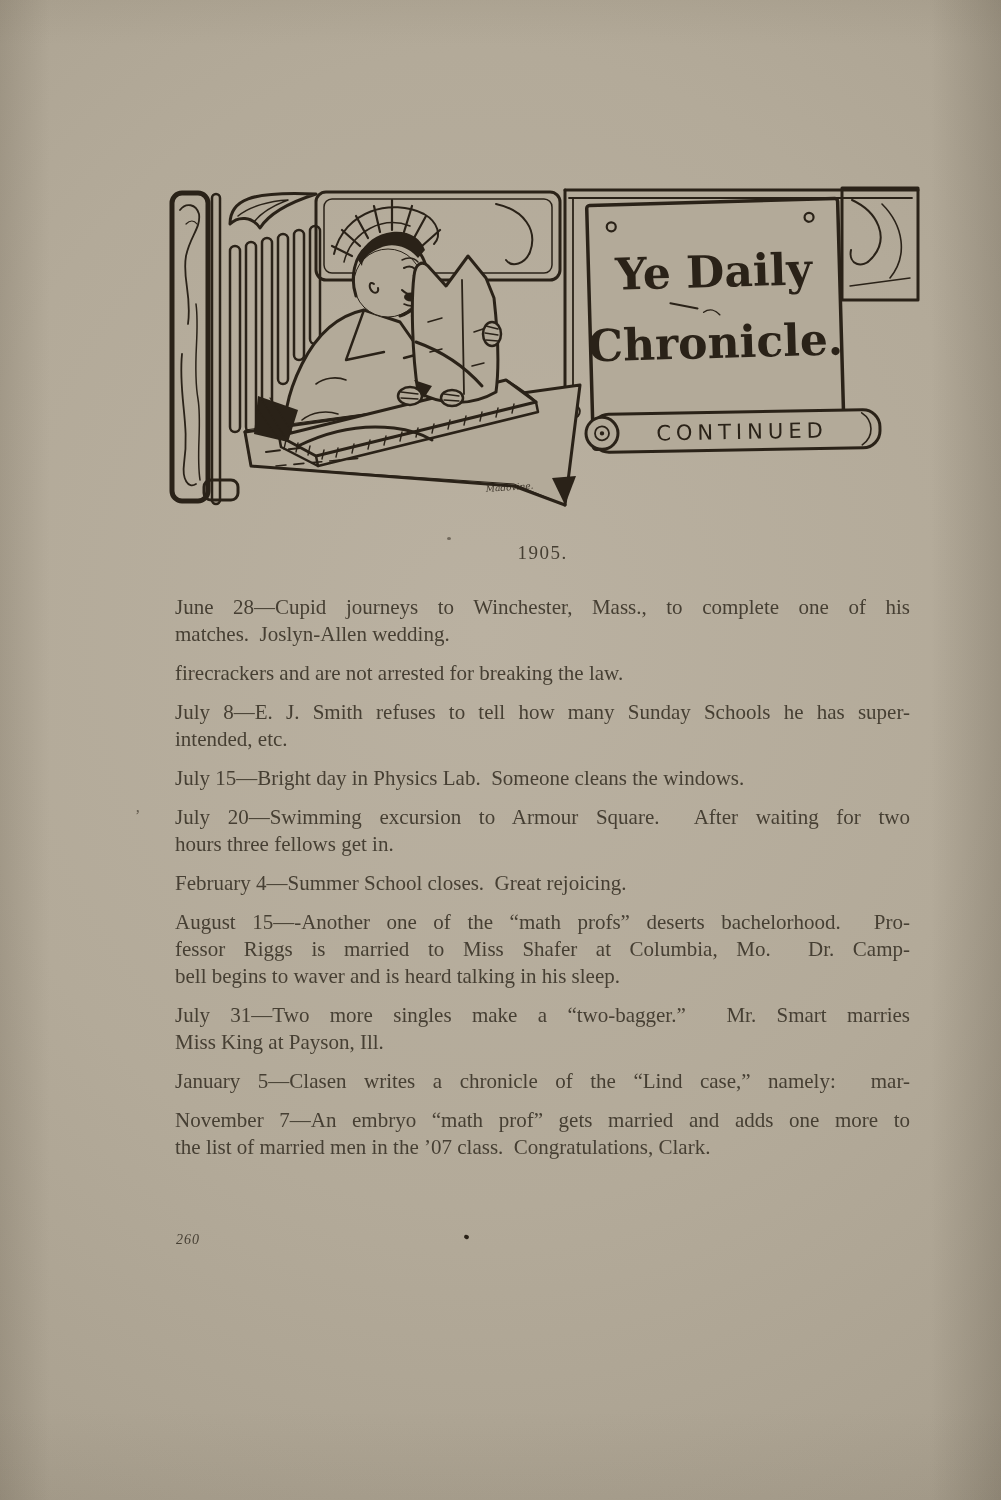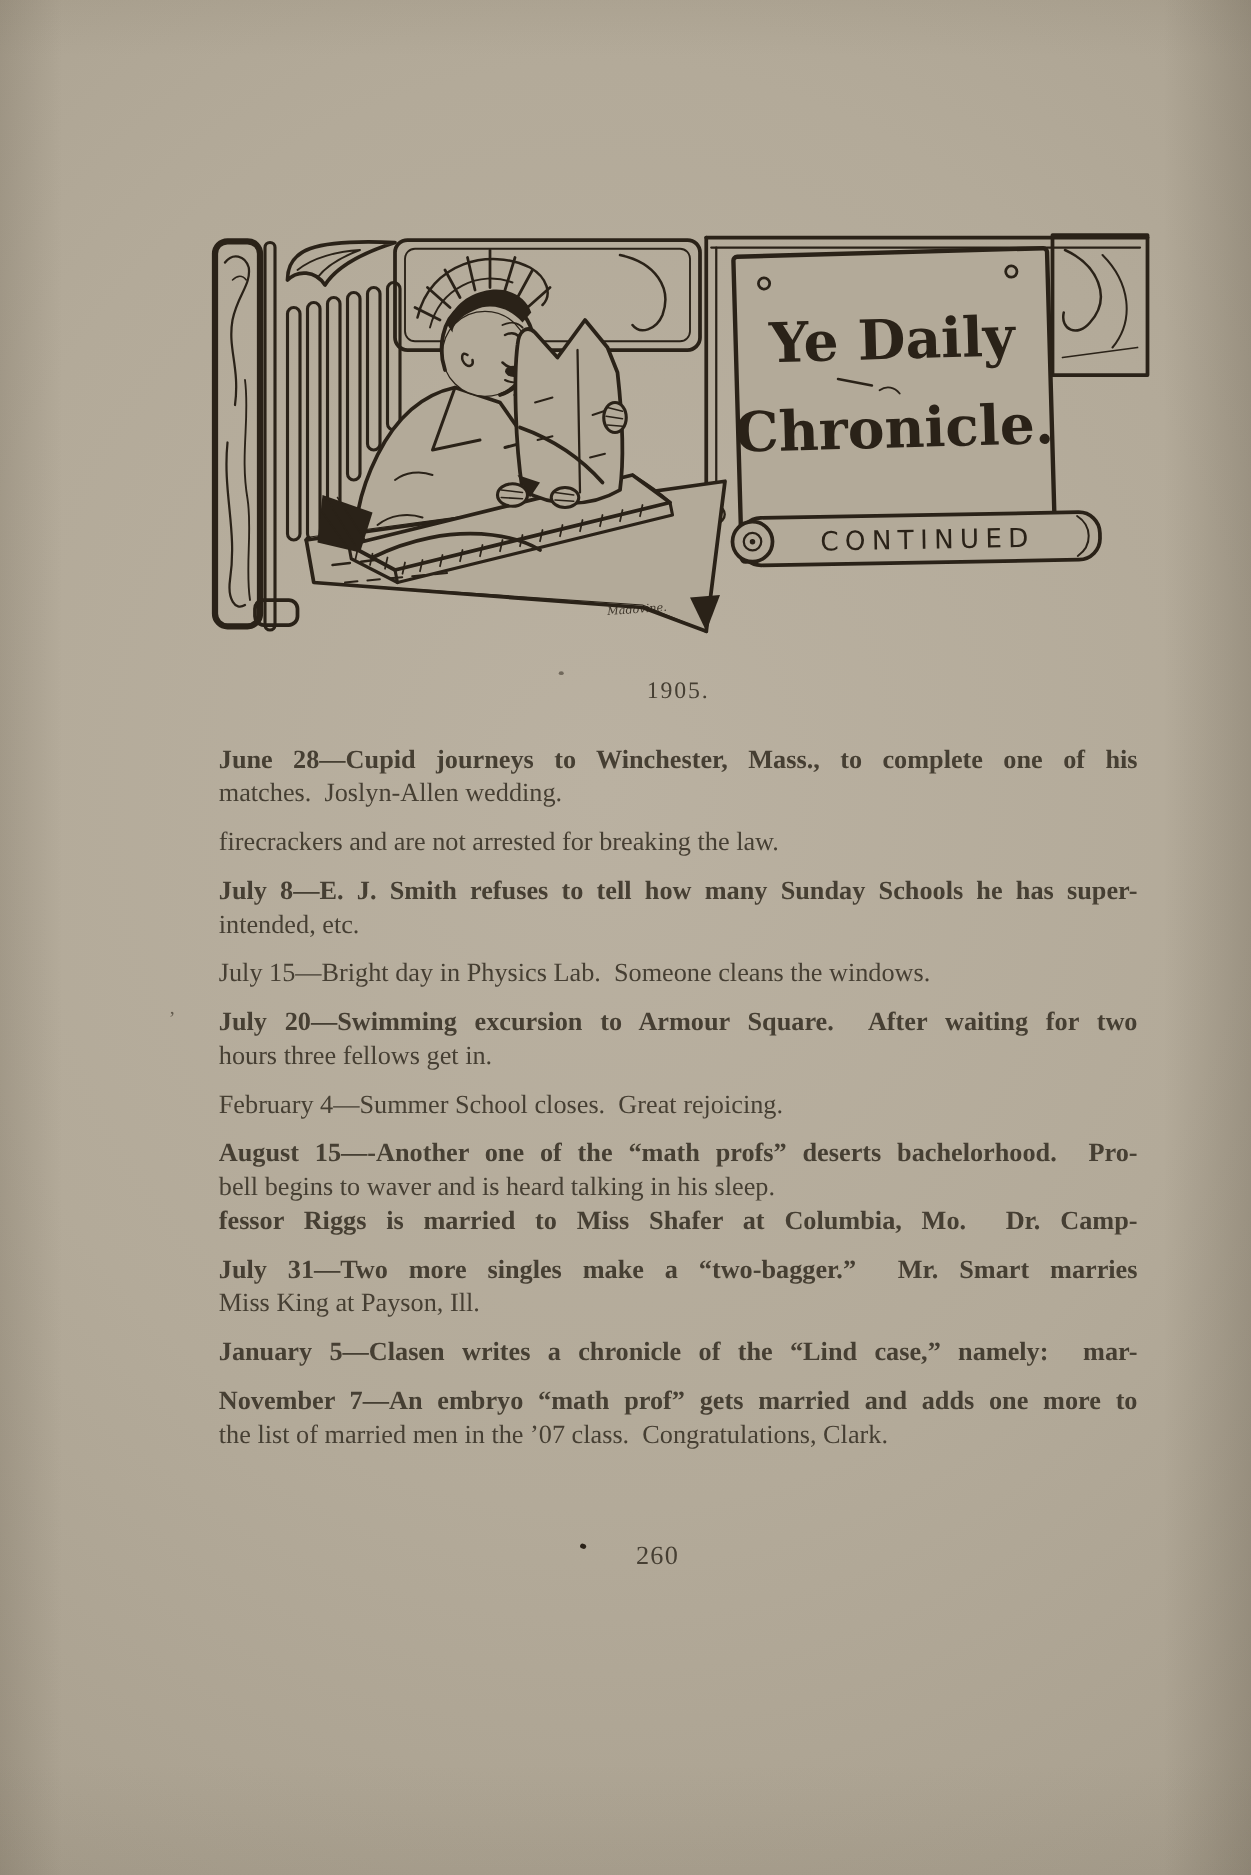--- a/index.html
+++ b/index.html
@@ -34,29 +34,29 @@
     position:absolute;left:175px;top:542px;width:735px;
     text-align:center;font-size:19px;letter-spacing:1.5px;
   }
   
   .entries{
     position:absolute;left:175px;top:594px;width:735px;
     font-size:21px;line-height:27px;
   }
   .entry{margin:0 0 12px 0;position:relative;}
   .line{white-space:pre-wrap;text-align:justify;}
-  .line.just{text-align-last:justify;font-weight:bold;}
+  .line.just{text-align-last:justify;}
   .line.cont{}
   .margin-mark{
     position:absolute;left:-40px;top:-2px;font-size:16px;opacity:.75;
   }
   
   .pageno{
-    position:absolute;left:176px;top:1232px;width:700px;text-align:center;
-    font-size:21px;letter-spacing:1px;
+    position:absolute;left:176px;top:1232px;width:700px;text-align:left;
+    font-size:14px;font-style:italic;letter-spacing:1px;
   }
   .speck{
     position:absolute;background:var(--draw);border-radius:50%;
   }
   .speck.s1{left:464px;top:1235px;width:5px;height:4px;transform:rotate(20deg);}
   .speck.s2{left:447px;top:537px;width:4px;height:3px;opacity:.5;}
 </style>
 </head>
 <body>
 
@@ -208,22 +208,22 @@
       <div class="entry">
         <span class="margin-mark">’</span>
         <div class="line just">July 20—Swimming excursion to Armour Square.  After waiting for two</div>
         <div class="line cont">hours three fellows get in.</div>
       </div>
       <div class="entry">
         <div class="line">February 4—Summer School closes.  Great rejoicing.</div>
       </div>
       <div class="entry">
         <div class="line just">August 15—-Another one of the “math profs” deserts bachelorhood.  Pro-</div>
+        <div class="line cont just">fessor Riggs is married to Miss Shafer at Columbia, Mo.  Dr. Camp-</div>
         <div class="line cont">bell begins to waver and is heard talking in his sleep.</div>
-        <div class="line cont just">fessor Riggs is married to Miss Shafer at Columbia, Mo.  Dr. Camp-</div>
       </div>
       <div class="entry">
         <div class="line just">July 31—Two more singles make a “two-bagger.”  Mr. Smart marries</div>
         <div class="line cont">Miss King at Payson, Ill.</div>
       </div>
       <div class="entry">
         <div class="line just">January 5—Clasen writes a chronicle of the “Lind case,” namely:  mar-</div>
       </div>
       <div class="entry">
         <div class="line just">November 7—An embryo “math prof” gets married and adds one more to</div>

